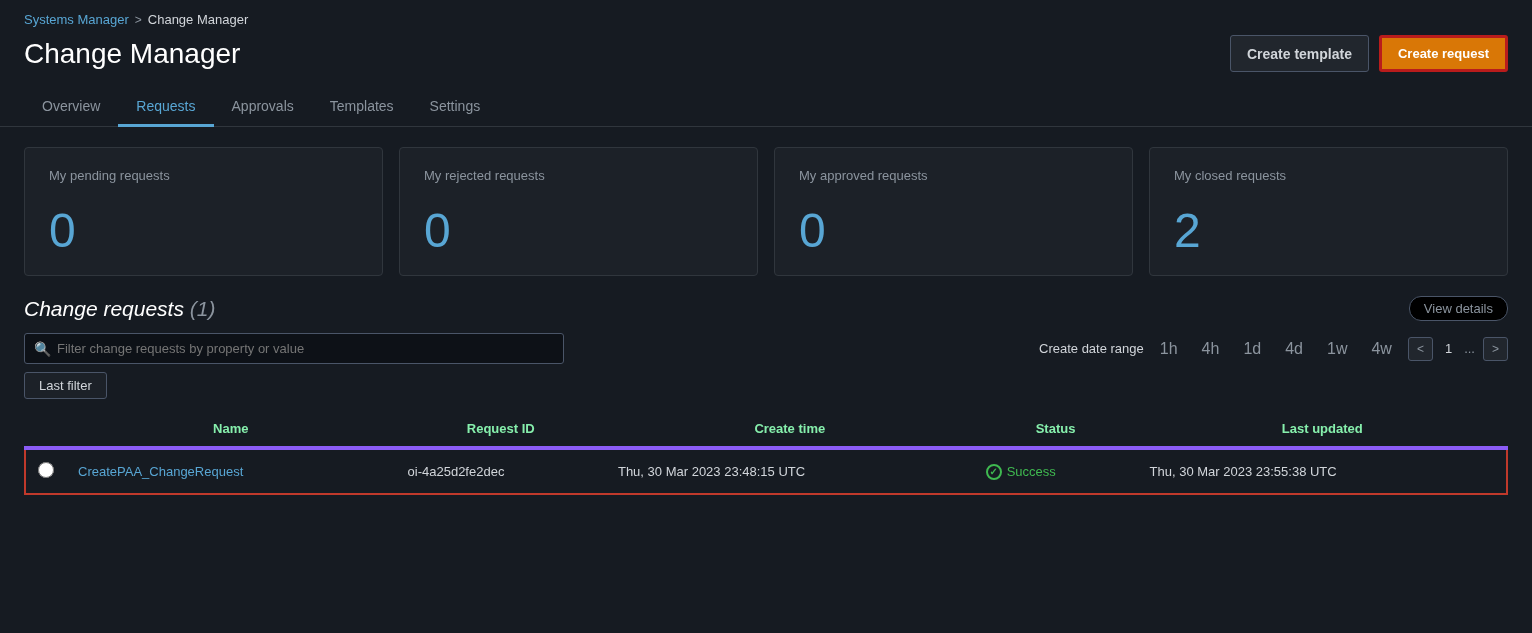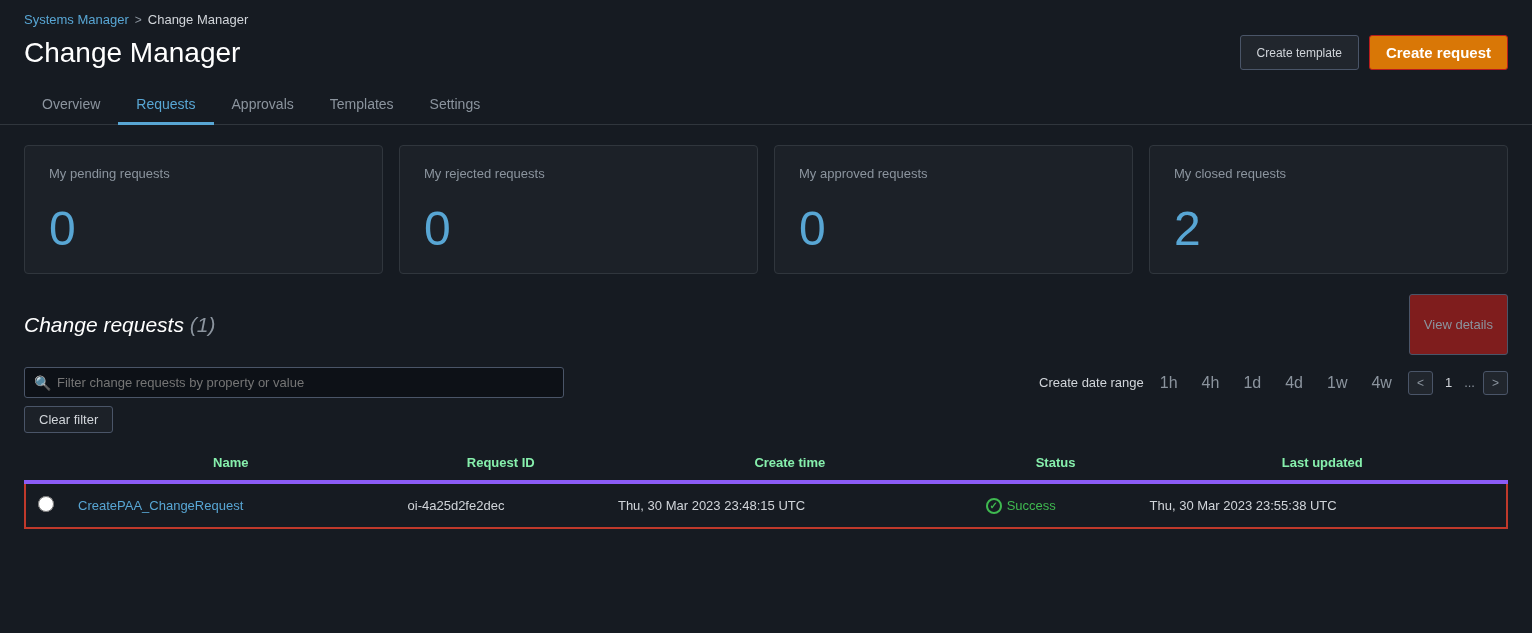--- a/index.html
+++ b/index.html
@@ -47,31 +47,31 @@
       display: flex;
       gap: 10px;
     }
     .btn-secondary {
       background: #21262d;
       color: #d1d5da;
       border: 1px solid #4a5568;
       padding: 8px 16px;
       border-radius: 3px;
       cursor: pointer;
-      font-size: 12px;
-      font-weight: 400;
+      font-size: 14px;
+      font-weight: 700;
     }
     .btn-primary {
       background: #d97706;
       color: #ffffff;
-      border: 1px solid #b91c1c;
+      border: 3px solid #b91c1c;
       padding: 8px 16px;
       border-radius: 3px;
       cursor: pointer;
-      font-size: 15px;
+      font-size: 13px;
       font-weight: 600;
     }
 
     
     .tabs {
       display: flex;
       border-bottom: 1px solid #30363d;
       padding: 0 24px;
       gap: 0;
     }
@@ -131,25 +131,25 @@
       font-size: 21px;
       font-weight: 500;
       color: #ffffff;
       font-style: italic;
     }
     .section-count {
       color: #8b949e;
       font-weight: 300;
     }
     .btn-view-details {
-      background: #7f1d1d;
-      color: #8b949e;
-      border: 1px solid #4a5568;
-      padding: 22px 14px;
-      border-radius: 3px;
+      background: #000000;
+      color: #8b949e;
+      border: 1px solid #4a5568;
+      padding: 4px 14px;
+      border-radius: 12px;
       cursor: pointer;
       font-size: 13px;
     }
 
     
     .filter-bar {
       display: flex;
       flex-direction: column;
       gap: 8px;
       margin-bottom: 12px;
@@ -396,21 +396,21 @@
         <button class="date-range-btn">1w</button>
         <button class="date-range-btn">4w</button>
         <button class="date-nav-btn">&lt;</button>
         <span class="page-num">1</span>
         <span class="ellipsis">...</span>
         <button class="date-nav-btn">&gt;</button>
       </div>
     </div>
 
     <div class="filter-chips">
-      <button class="btn-clear-filter">Clear filter</button>
+      <button class="btn-clear-filter">Last filter</button>
     </div>
   </div>
 
   <table class="requests-table">
     <thead>
       <tr>
         <th></th>
         <th>Name</th>
         <th>Request ID</th>
         <th>Create time</th>

